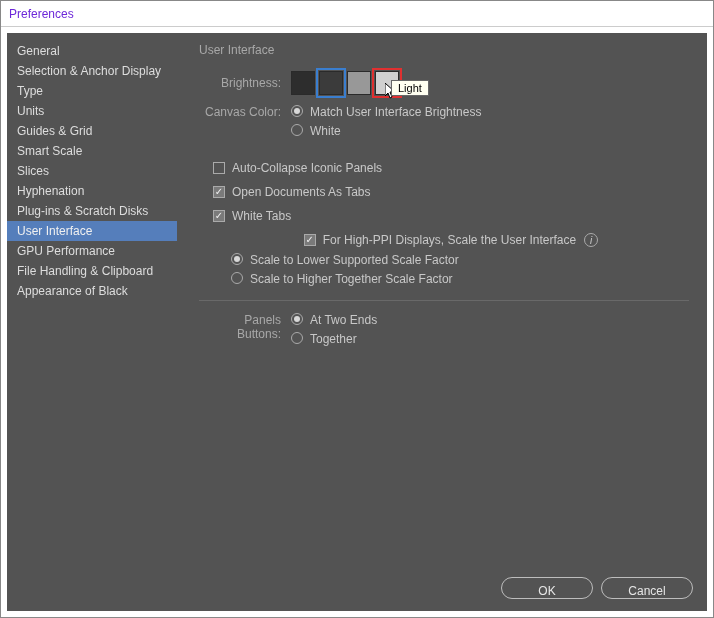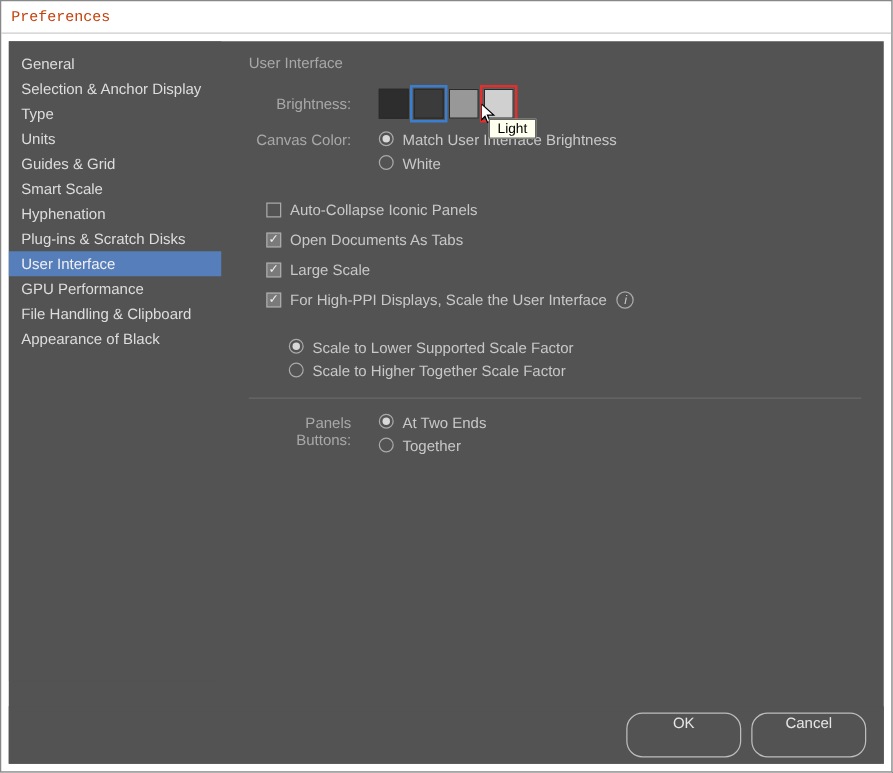--- a/index.html
+++ b/index.html
@@ -16,25 +16,24 @@
     height: 618px;
     border: 1px solid #888;
     background: #fff;
     display: flex;
     flex-direction: column;
   }
   .titlebar {
     height: 26px;
     padding: 4px 8px;
     font-size: 12px;
-    color: #c2410c;
+    color: #6d28d9;
     border-bottom: 1px solid #ccc;
     display: flex;
     align-items: center;
-    font-family: Liberation Mono, monospace;
   }
   .body-frame {
     flex: 1;
     background: #535353;
     margin: 6px;
     display: flex;
     flex-direction: column;
     position: relative;
     gap: 20px;
   }
@@ -69,21 +68,21 @@
     margin-bottom: 14px;
   }
   .row {
     display: flex;
     align-items: center;
     margin-bottom: 8px;
   }
   .label-right {
     width: 82px;
     text-align: right;
-    margin-right: 22px;
+    margin-right: 10px;
     color: #a8a8a8;
   }
   .swatches {
     display: flex;
     gap: 4px;
     align-items: center;
     position: relative;
   }
   .swatch {
     width: 24px;
@@ -171,27 +170,27 @@
     height: 46px;
     display: flex;
     justify-content: flex-end;
     align-items: center;
     padding: 0 14px;
     gap: 8px;
     background: #535353;
   }
   .btn {
     width: 92px;
-    height: 36px;
+    height: 22px;
     border-radius: 13px;
     border: 1px solid #bdbdbd;
     background: #535353;
     color: #e6e6e6;
     display: flex;
-    align-items: flex-start;
+    align-items: flex-end;
     justify-content: center;
     cursor: pointer;
   }
   .tooltip {
     position: absolute;
     background: #fffff0;
     border: 1px solid #666;
     padding: 1px 6px;
     color: #000;
     font-size: 11px;
@@ -215,20 +214,21 @@
   <div class="body-frame">
     <div class="content">
 
       <div class="sidebar" id="sidebar">
           <div class="sidebar-item">General</div>
           <div class="sidebar-item">Selection &amp; Anchor Display</div>
           <div class="sidebar-item">Type</div>
           <div class="sidebar-item">Units</div>
           <div class="sidebar-item">Guides &amp; Grid</div>
           <div class="sidebar-item">Smart Scale</div>
+          <div class="sidebar-item">Slices</div>
           <div class="sidebar-item">Hyphenation</div>
           <div class="sidebar-item">Plug-ins &amp; Scratch Disks</div>
           <div class="sidebar-item selected">User Interface</div>
           <div class="sidebar-item">GPU Performance</div>
           <div class="sidebar-item">File Handling &amp; Clipboard</div>
           <div class="sidebar-item">Appearance of Black</div>
         </div>
 
       <div class="main">
         <div class="section-title">User Interface</div>
@@ -238,21 +238,21 @@
           <div class="swatches" id="swatches">
               <div class="swatch" style="background: rgb(45, 45, 45);"></div>
               <div class="swatch selected" style="background: rgb(59, 59, 59);"></div>
               <div class="swatch" style="background: rgb(152, 152, 152);"></div>
               <div class="swatch highlighted" style="background: rgb(208, 208, 208);"></div>
             </div>
 
           <svg class="cursor" width="16" height="16" viewBox="0 0 16 16" style="left:186px; top:12px;">
             <path d="M0 0 L0 13 L3 10 L5 15 L7 14 L5 9 L10 9 Z" fill="#fff" stroke="#000" stroke-width="1"></path>
           </svg>
-          <div class="tooltip" style="left:192px; top:24px;">Light</div>
+          <div class="tooltip" style="left:192px; top:9px;">Light</div>
         </div>
 
         <div class="row" style="align-items:flex-start;">
           <div class="label-right">Canvas Color:</div>
           <div class="radio-group" id="canvas-radios">
               <div class="radio-row">
                 <div class="radio checked"></div>
                 <span>Match User Interface Brightness</span>
               </div>
               <div class="radio-row">
@@ -269,24 +269,24 @@
           <span>Auto-Collapse Iconic Panels</span>
         </div>
 
         <div class="checkbox-row">
           <div class="checkbox checked" id="cb-tabs"></div>
           <span>Open Documents As Tabs</span>
         </div>
 
         <div class="checkbox-row">
           <div class="checkbox checked" id="cb-large"></div>
-          <span>Large Scale</span>
-        </div>
-
-        <div class="checkbox-row" style="margin-bottom:24px;">
+          <span>White Tabs</span>
+        </div>
+
+        <div class="checkbox-row" style="margin-bottom:6px;justify-content:center;">
           <div class="checkbox checked" id="cb-hppi"></div>
           <span>For High-PPI Displays, Scale the User Interface</span>
           <span class="info-icon">i</span>
         </div>
 
         <div class="sub-radios" id="hppi-radios">
             <div class="radio-row">
               <div class="radio checked"></div>
               <span>Scale to Lower Supported Scale Factor</span>
             </div>

